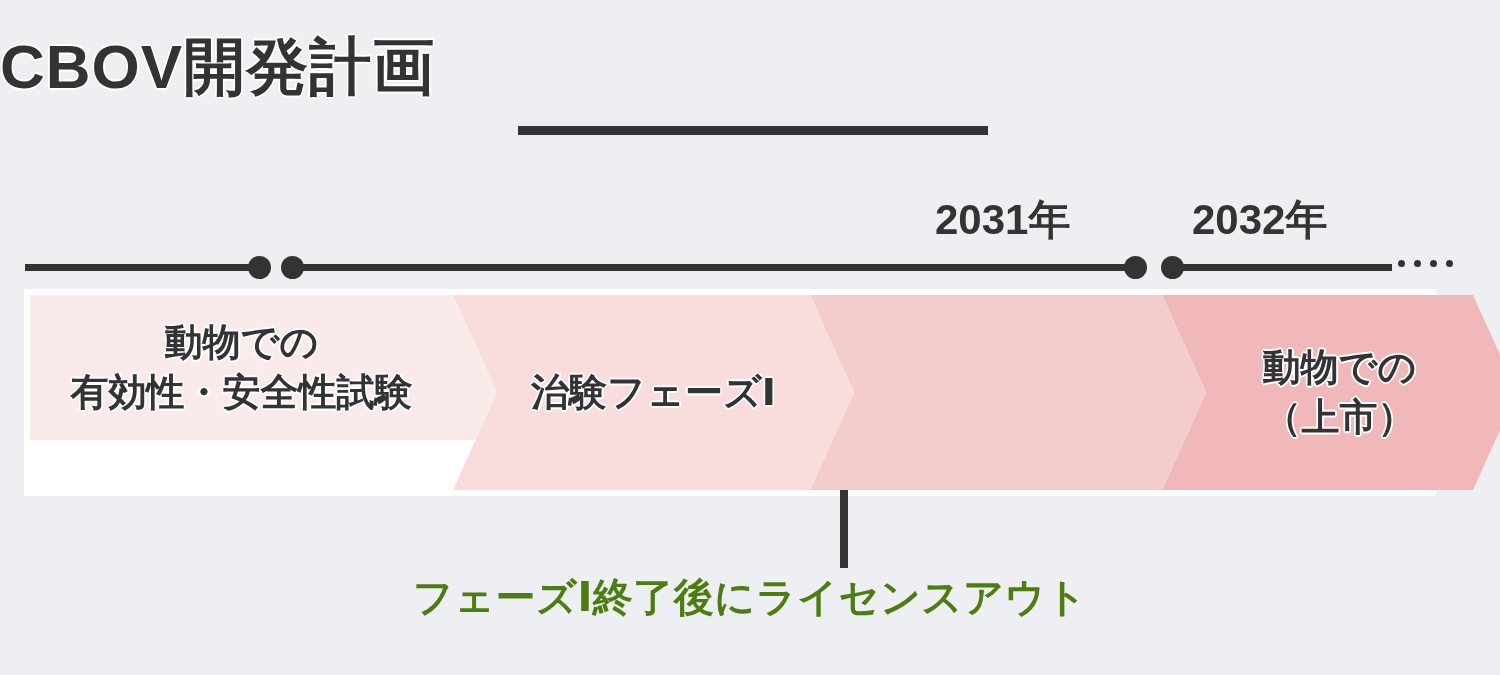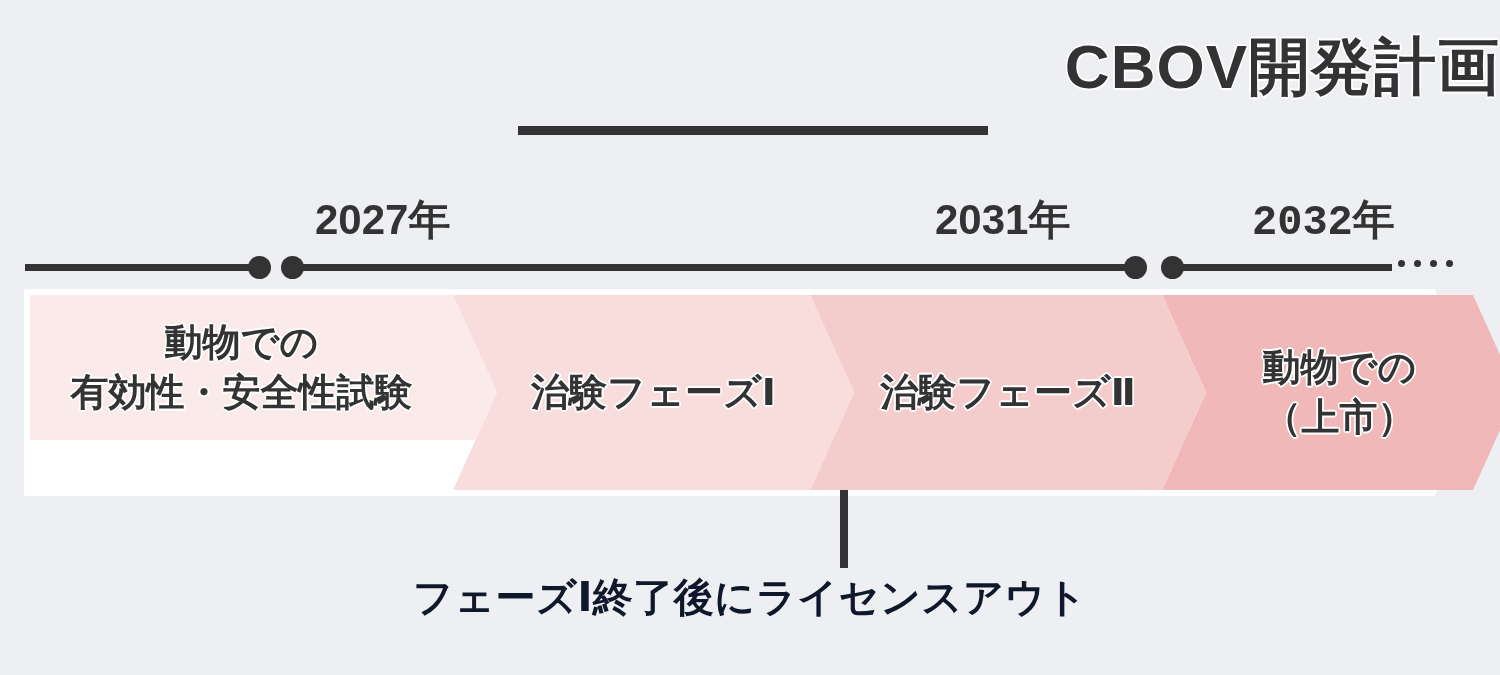--- a/index.html
+++ b/index.html
@@ -15,21 +15,21 @@
     position: relative;
     color: #333333;
   }
 
   
   #title-block {
     position: absolute;
     left: 0;
     top: 34px;
     width: 1500px;
-    text-align: right;
+    text-align: left;
   }
   #page-title {
     display: inline-block;
     font-size: 62px;
     font-weight: bold;
     letter-spacing: 1px;
     color: #333333;
     line-height: 1.05;
     text-shadow:
        1.6px 0 0 #ffffff, -1.6px 0 0 #ffffff,
@@ -99,21 +99,21 @@
     font-weight: bold;
     color: #333333;
     white-space: nowrap;
     text-shadow:
        1.4px 0 0 #edeff2, -1.4px 0 0 #edeff2,
        0 1.4px 0 #edeff2, 0 -1.4px 0 #edeff2;
   }
   #year-label-0 { left: 58px; }
   #year-label-1 { left: 315px; }
   #year-label-2 { left: 935px; }
-  #year-label-3 { left: 1252px; font-family: Liberation Mono, monospace; }
+  #year-label-3 { left: 1192px; }
 
   
   #phase-band {
     position: absolute;
     left: 24px;
     top: 289px;
     width: 1455px;
     height: 207px;
   }
   .phase {
@@ -183,21 +183,21 @@
     border-bottom: 36px solid #333333;
   }
   #callout-caption {
     position: absolute;
     left: 0;
     top: 570px;
     width: 1500px;
     text-align: center;
     font-size: 40px;
     font-weight: bold;
-    color: #0f172a;
+    color: #4d7c0f;
     letter-spacing: 0.5px;
   }
 </style>
 </head>
 <body>
 
 <div id="title-block">
   <span id="page-title">CBOV開発計画</span>
 </div>
 <div id="title-underline"></div>
@@ -212,42 +212,40 @@
   <div class="axis-dot" id="dot-2031"></div>
   <div class="axis-dot" id="dot-2032"></div>
 
   <div id="axis-trailing-dots">
     <i></i>
       <i></i>
       <i></i>
       <i></i>
   </div>
 
-  <div class="year-label" id="year-label-1">2027年</div>
   <div class="year-label" id="year-label-2">2031年</div>
   <div class="year-label" id="year-label-3">2032年</div>
 </div>
 
 <div id="phase-band">
   <div id="phase-band-outline"></div>
 
   <div class="phase" id="phase-0" style="left: 6px; width: 467px; top: 6px; height: 145px; z-index: 4;">
     <div class="phase-fill" id="phase-fill-0" style="background: rgb(250, 234, 233); clip-path: polygon(0px 0px, 423px 0px, 467px 97.5px, 423px 195px, 0px 195px);"></div>
     <div class="phase-label" style="transform: translateX(-22px);">動物での
 有効性・安全性試験</div>
   </div>
 
   <div class="phase" id="phase-1" style="left: 429px; width: 401px; top: 6px; height: 195px; z-index: 3;">
     <div class="phase-fill" id="phase-fill-1" style="background: rgb(249, 220, 220); clip-path: polygon(0px 0px, 357px 0px, 401px 97.5px, 357px 195px, 0px 195px, 44px 97.5px);"></div>
     <div class="phase-label" style="transform: translateX(0px);">治験フェーズⅠ</div>
   </div>
 
   <div class="phase" id="phase-2" style="left: 786px; width: 396px; top: 6px; height: 195px; z-index: 2;">
     <div class="phase-fill" id="phase-fill-2" style="background: rgb(245, 204, 204); clip-path: polygon(0px 0px, 352px 0px, 396px 97.5px, 352px 195px, 0px 195px, 44px 97.5px);"></div>
-    <div class="phase-label" style="transform: translateX(0px);">治験フェーズⅡ</div>
   </div>
 
   <div class="phase" id="phase-3" style="left: 1138px; width: 355px; top: 6px; height: 195px; z-index: 1;">
     <div class="phase-fill" id="phase-fill-3" style="background: rgb(240, 184, 184); clip-path: polygon(0px 0px, 311px 0px, 355px 97.5px, 311px 195px, 0px 195px, 44px 97.5px);"></div>
     <div class="phase-label" style="transform: translateX(0px);">動物での
 （上市）</div>
   </div>
 </div>
 
 <div id="callout-arrow">

